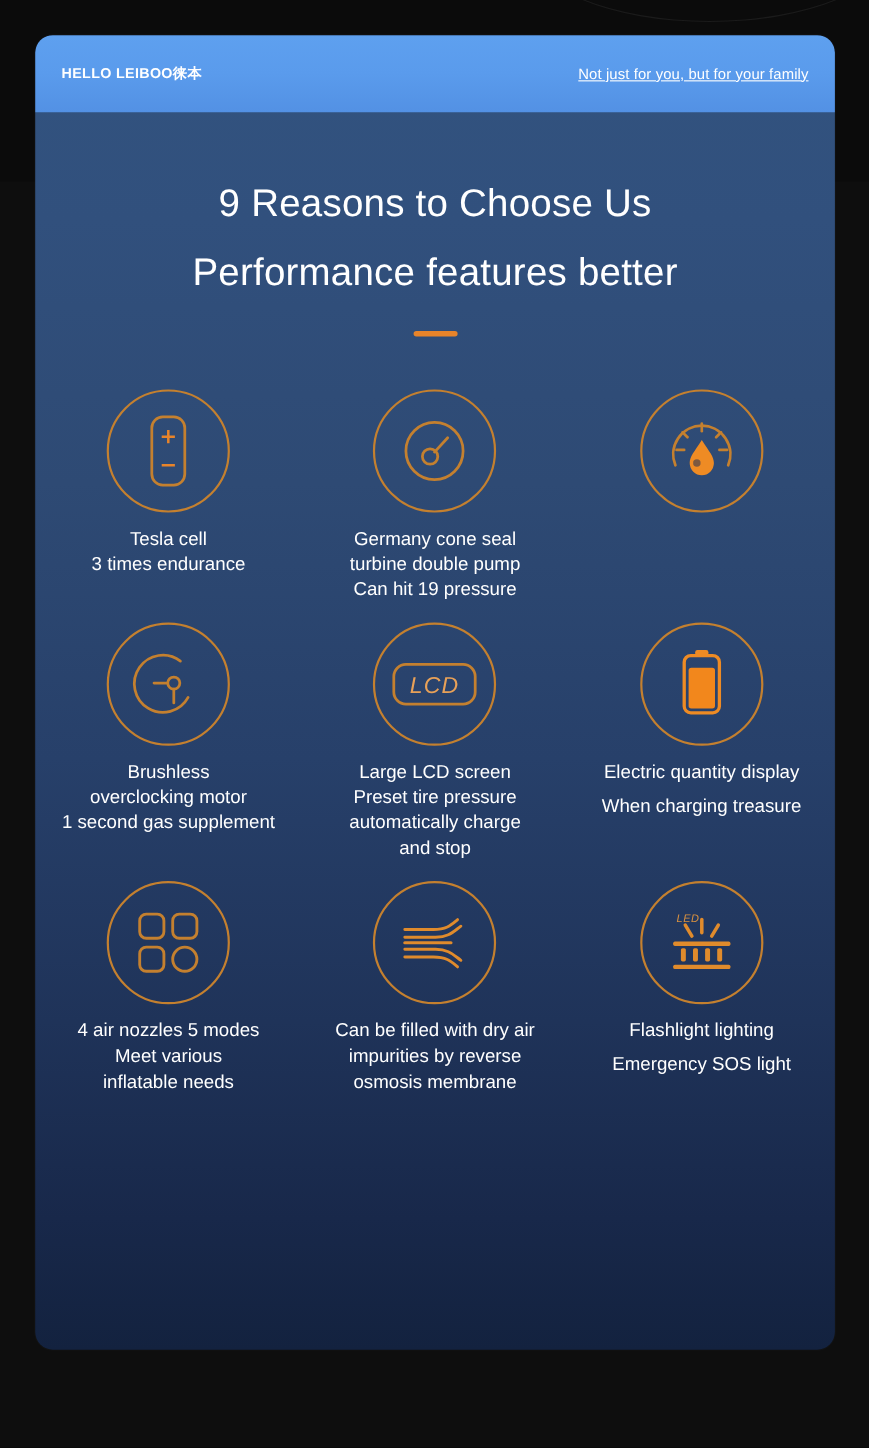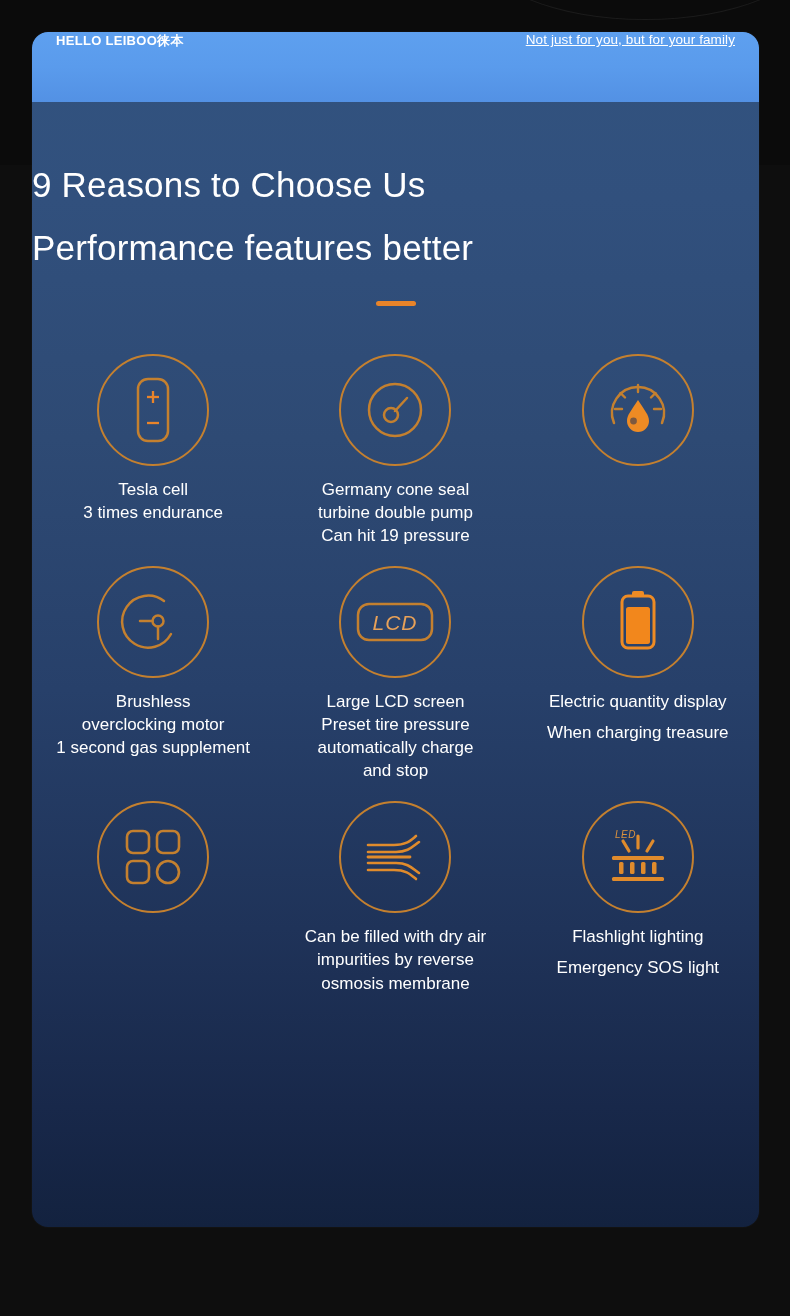--- a/index.html
+++ b/index.html
@@ -47,38 +47,39 @@
   }
 
   
   .header {
     position:relative;
     height:70px;
     width:100%;
     background:linear-gradient(180deg,#5ea0ef 0%,#5a9bec 50%,#5391e4 100%);
     border-radius:16px 16px 0 0;
     display:flex;
+    align-items:center;
     justify-content:space-between;
     padding:0 24px;
   }
   .header-left {
     color:#ffffff;
     font-size:13px;
     font-weight:bold;
     letter-spacing:0.3px;
   }
   .header-right {
     color:#ffffff;
     font-size:13.5px;
     letter-spacing:0.1px;
     text-decoration:underline;
   }
 
   
-  .titles { margin-top:62px; }
+  .titles { margin-top:62px; text-align:center; }
   .title-main {
     color:#ffffff;
     font-size:35px;
     font-weight:400;
     letter-spacing:0.2px;
     line-height:1.18;
   }
   .title-sub {
     color:#ffffff;
     font-size:35px;
@@ -244,20 +245,25 @@
       </div>
 
       <div class="cell">
         <div class="circle">
           <svg width="62" height="62" viewBox="0 0 62 62">
             <rect x="5" y="5" width="22" height="22" rx="6" ry="6" fill="none" stroke="#c4802f" stroke-width="2.6"></rect>
             <rect x="35" y="5" width="22" height="22" rx="6" ry="6" fill="none" stroke="#c4802f" stroke-width="2.6"></rect>
             <rect x="5" y="35" width="22" height="22" rx="6" ry="6" fill="none" stroke="#c4802f" stroke-width="2.6"></rect>
             <circle cx="46" cy="46" r="11" fill="none" stroke="#c4802f" stroke-width="2.6"></circle>
           </svg>
+        </div>
+        <div class="caption">
+          <div>4 air nozzles 5 modes</div>
+          <div>Meet various</div>
+          <div>inflatable needs</div>
         </div>
       </div>
 
       <div class="cell">
         <div class="circle">
           <svg width="62" height="52" viewBox="0 0 62 52">
             <path d="M4 14 H30 C42 14, 46 10, 52 5" fill="none" stroke="#e08b2c" stroke-width="2.6" stroke-linecap="round"></path>
             <path d="M4 21 H32 C44 21, 48 16, 55 11" fill="none" stroke="#e08b2c" stroke-width="2.6" stroke-linecap="round"></path>
             <path d="M4 26 H46" fill="none" stroke="#e08b2c" stroke-width="2.8" stroke-linecap="round"></path>
             <path d="M4 32 H32 C44 32, 48 37, 55 42" fill="none" stroke="#e08b2c" stroke-width="2.6" stroke-linecap="round"></path>

